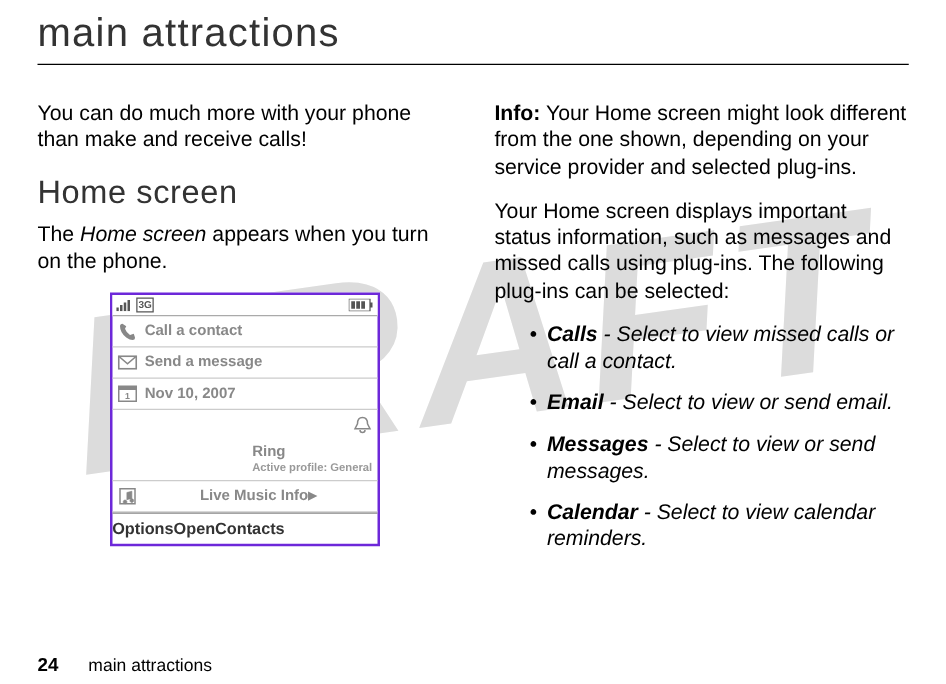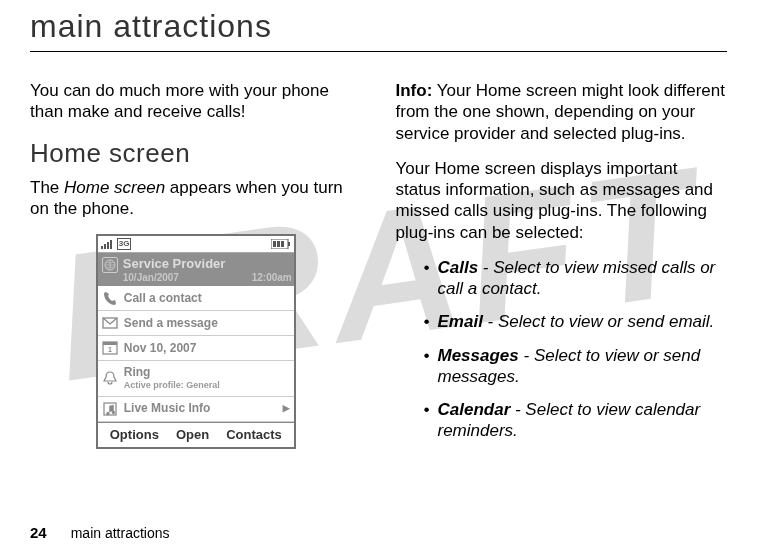--- a/index.html
+++ b/index.html
@@ -41,23 +41,23 @@
   .h2 {
     font-size: 26px;
     font-weight: normal;
     color: #333;
     margin: 14px 0 8px 0;
     letter-spacing: 0.5px;
   }
   .italic { font-style: italic; }
   .bold { font-weight: bold; }
   .phone {
-    width: 200px;
+    width: 216px;
     margin: 8px auto 0 auto;
-    border: 2px solid #737373;
+    border: 2px solid #6d28d9;
     font-size: 11px;
     color: #7a7a7a;
     background: #fff;
   }
   .statusbar {
     display: flex;
     justify-content: space-between;
     align-items: center;
     background: #fff;
     padding: 2px 3px;
@@ -87,25 +87,24 @@
     border-bottom: 1px solid #ccc;
     font-weight: bold;
     font-size: 12px;
     color: #888;
   }
   .plugin-row:last-of-type { border-bottom: none; }
   .pi { width: 16px; height: 16px; flex-shrink:0; }
   .ring-sub { font-size: 9px; font-weight: bold; display:block; color:#999; }
   .softkeys {
     display: flex;
-    justify-content: space-between;
     font-weight: bold;
     font-size: 13px;
     color: #333;
-    padding: 4px 12px;
+    padding: 4px 0;
     border-top: 1px solid #888;
   }
   .bullets { list-style: none; padding-left: 28px; }
   .bullets li { position: relative; margin-bottom: 12px; padding-left: 14px; font-style: italic; }
   .bullets li::before { content: "•"; position: absolute; left: 0; top: 0; }
   .footer {
     position: absolute;
     bottom: 6px;
     left: 30px;
     font-size: 14px;
@@ -151,35 +150,20 @@
             <svg class="batt" width="20" height="10" viewBox="0 0 20 10">
                 <rect x="0" y="0" width="17" height="10" fill="none" stroke="#555" stroke-width="1"></rect>
                 <rect x="17" y="3" width="2" height="4" fill="#555"></rect>
                 <rect x="2" y="2" width="3" height="6" fill="#555"></rect>
                 <rect x="6" y="2" width="3" height="6" fill="#555"></rect>
                 <rect x="10" y="2" width="3" height="6" fill="#555"></rect>
               </svg>
           </div>
         </div>
 
-        <div class="provider-row">
-          <div class="prov-icon">
-            <svg width="12" height="12" viewBox="0 0 12 12">
-                <circle cx="6" cy="6" r="5" fill="none" stroke="#ccc" stroke-width="1"></circle>
-                <path d="M1 6 h10 M6 1 v10 M2 3 q4 2 8 0 M2 9 q4 -2 8 0" stroke="#ccc" stroke-width="0.7" fill="none"></path>
-              </svg>
-          </div>
-          <div class="prov-text">
-            <div class="prov-title">Service Provider</div>
-            <div class="prov-sub">
-              <span>10/Jan/2007</span>
-              <span>12:00am</span>
-            </div>
-          </div>
-        </div>
 
         <div class="plugin-row">
           <svg class="pi" viewBox="0 0 16 16">
               <path d="M4 2 q-2 0 -2 2 q0 5 5 9 q3 2 5 2 q2 0 2 -2 l-1 -3 l-3 1 q-3 -2 -4 -5 l1 -2 z" fill="#888"></path>
             </svg>
           <span>Call a contact</span>
         </div>
         <div class="plugin-row">
           <svg class="pi" viewBox="0 0 16 16">
               <rect x="1" y="3" width="14" height="10" fill="none" stroke="#888" stroke-width="1.3"></rect>
@@ -188,35 +172,35 @@
           <span>Send a message</span>
         </div>
         <div class="plugin-row">
           <svg class="pi" viewBox="0 0 16 16">
               <rect x="1" y="2" width="14" height="12" fill="none" stroke="#888" stroke-width="1.2"></rect>
               <rect x="1" y="2" width="14" height="3" fill="#888"></rect>
               <text x="8" y="12" font-size="7" text-anchor="middle" fill="#888" font-weight="bold">1</text>
             </svg>
           <span>Nov 10, 2007</span>
         </div>
-        <div class="plugin-row" style="align-items:center;">
+        <div class="plugin-row" style="align-items:flex-end;flex-direction:column;">
           <svg class="pi" viewBox="0 0 16 16">
               <path d="M8 2 q-4 0 -4 5 l-2 4 h12 l-2 -4 q0 -5 -4 -5 M6 12 q0 2 2 2 q2 0 2 -2" fill="none" stroke="#888" stroke-width="1.2"></path>
             </svg>
           <div>
             <span>Ring</span>
             <span class="ring-sub">Active profile: General</span>
           </div>
         </div>
         <div class="plugin-row">
           <svg class="pi" viewBox="0 0 16 16">
               <rect x="2" y="2" width="12" height="12" fill="none" stroke="#888" stroke-width="1.2"></rect>
               <path d="M6 11 a1.5 1.5 0 1 0 0.1 0 M7.5 11 v-6 l4 -1 v6 a1.5 1.5 0 1 1 -0.1 0" fill="#888" stroke="#888" stroke-width="0.5"></path>
             </svg>
-          <div style="flex:1;display:flex;justify-content:space-between;align-items:center;">
+          <div style="flex:1;display:flex;justify-content:center;align-items:center;">
             <span>Live Music Info</span>
             <span class="arrow">▶</span>
           </div>
         </div>
 
         <div class="softkeys">
           <span>Options</span>
           <span>Open</span>
           <span>Contacts</span>
         </div>

